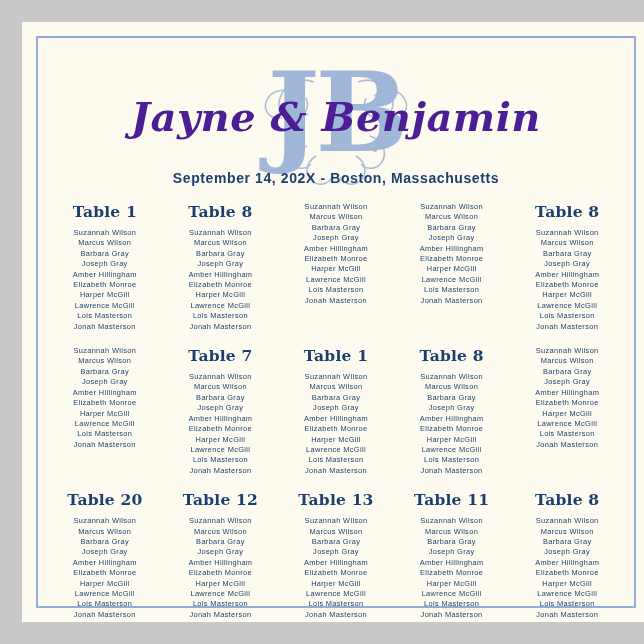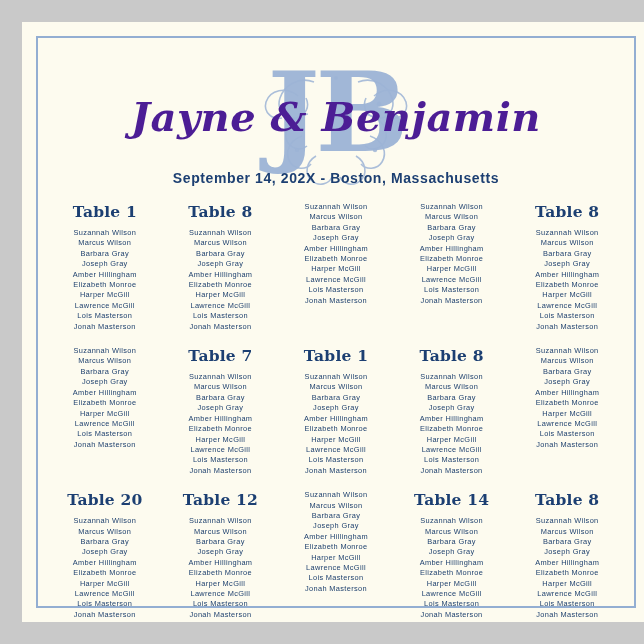--- a/index.html
+++ b/index.html
@@ -290,33 +290,34 @@
           <div class="guest">Barbara Gray</div>
           <div class="guest">Joseph Gray</div>
           <div class="guest">Amber Hillingham</div>
           <div class="guest">Elizabeth Monroe</div>
           <div class="guest">Harper McGill</div>
           <div class="guest">Lawrence McGill</div>
           <div class="guest">Lois Masterson</div>
           <div class="guest">Jonah Masterson</div>
         </div>
         <div class="table-card">
-          <div class="guest">Suzannah Wilson</div>
-          <div class="guest">Marcus Wilson</div>
-          <div class="guest">Barbara Gray</div>
-          <div class="guest">Joseph Gray</div>
-          <div class="guest">Amber Hillingham</div>
-          <div class="guest">Elizabeth Monroe</div>
-          <div class="guest">Harper McGill</div>
-          <div class="guest">Lawrence McGill</div>
-          <div class="guest">Lois Masterson</div>
-          <div class="guest">Jonah Masterson</div>
-        </div>
-        <div class="table-card">
-          <div class="table-title">Table 14</div>
+          <div class="table-title">Table 13</div>
+          <div class="guest">Suzannah Wilson</div>
+          <div class="guest">Marcus Wilson</div>
+          <div class="guest">Barbara Gray</div>
+          <div class="guest">Joseph Gray</div>
+          <div class="guest">Amber Hillingham</div>
+          <div class="guest">Elizabeth Monroe</div>
+          <div class="guest">Harper McGill</div>
+          <div class="guest">Lawrence McGill</div>
+          <div class="guest">Lois Masterson</div>
+          <div class="guest">Jonah Masterson</div>
+        </div>
+        <div class="table-card">
+          <div class="table-title">Table 11</div>
           <div class="guest">Suzannah Wilson</div>
           <div class="guest">Marcus Wilson</div>
           <div class="guest">Barbara Gray</div>
           <div class="guest">Joseph Gray</div>
           <div class="guest">Amber Hillingham</div>
           <div class="guest">Elizabeth Monroe</div>
           <div class="guest">Harper McGill</div>
           <div class="guest">Lawrence McGill</div>
           <div class="guest">Lois Masterson</div>
           <div class="guest">Jonah Masterson</div>

